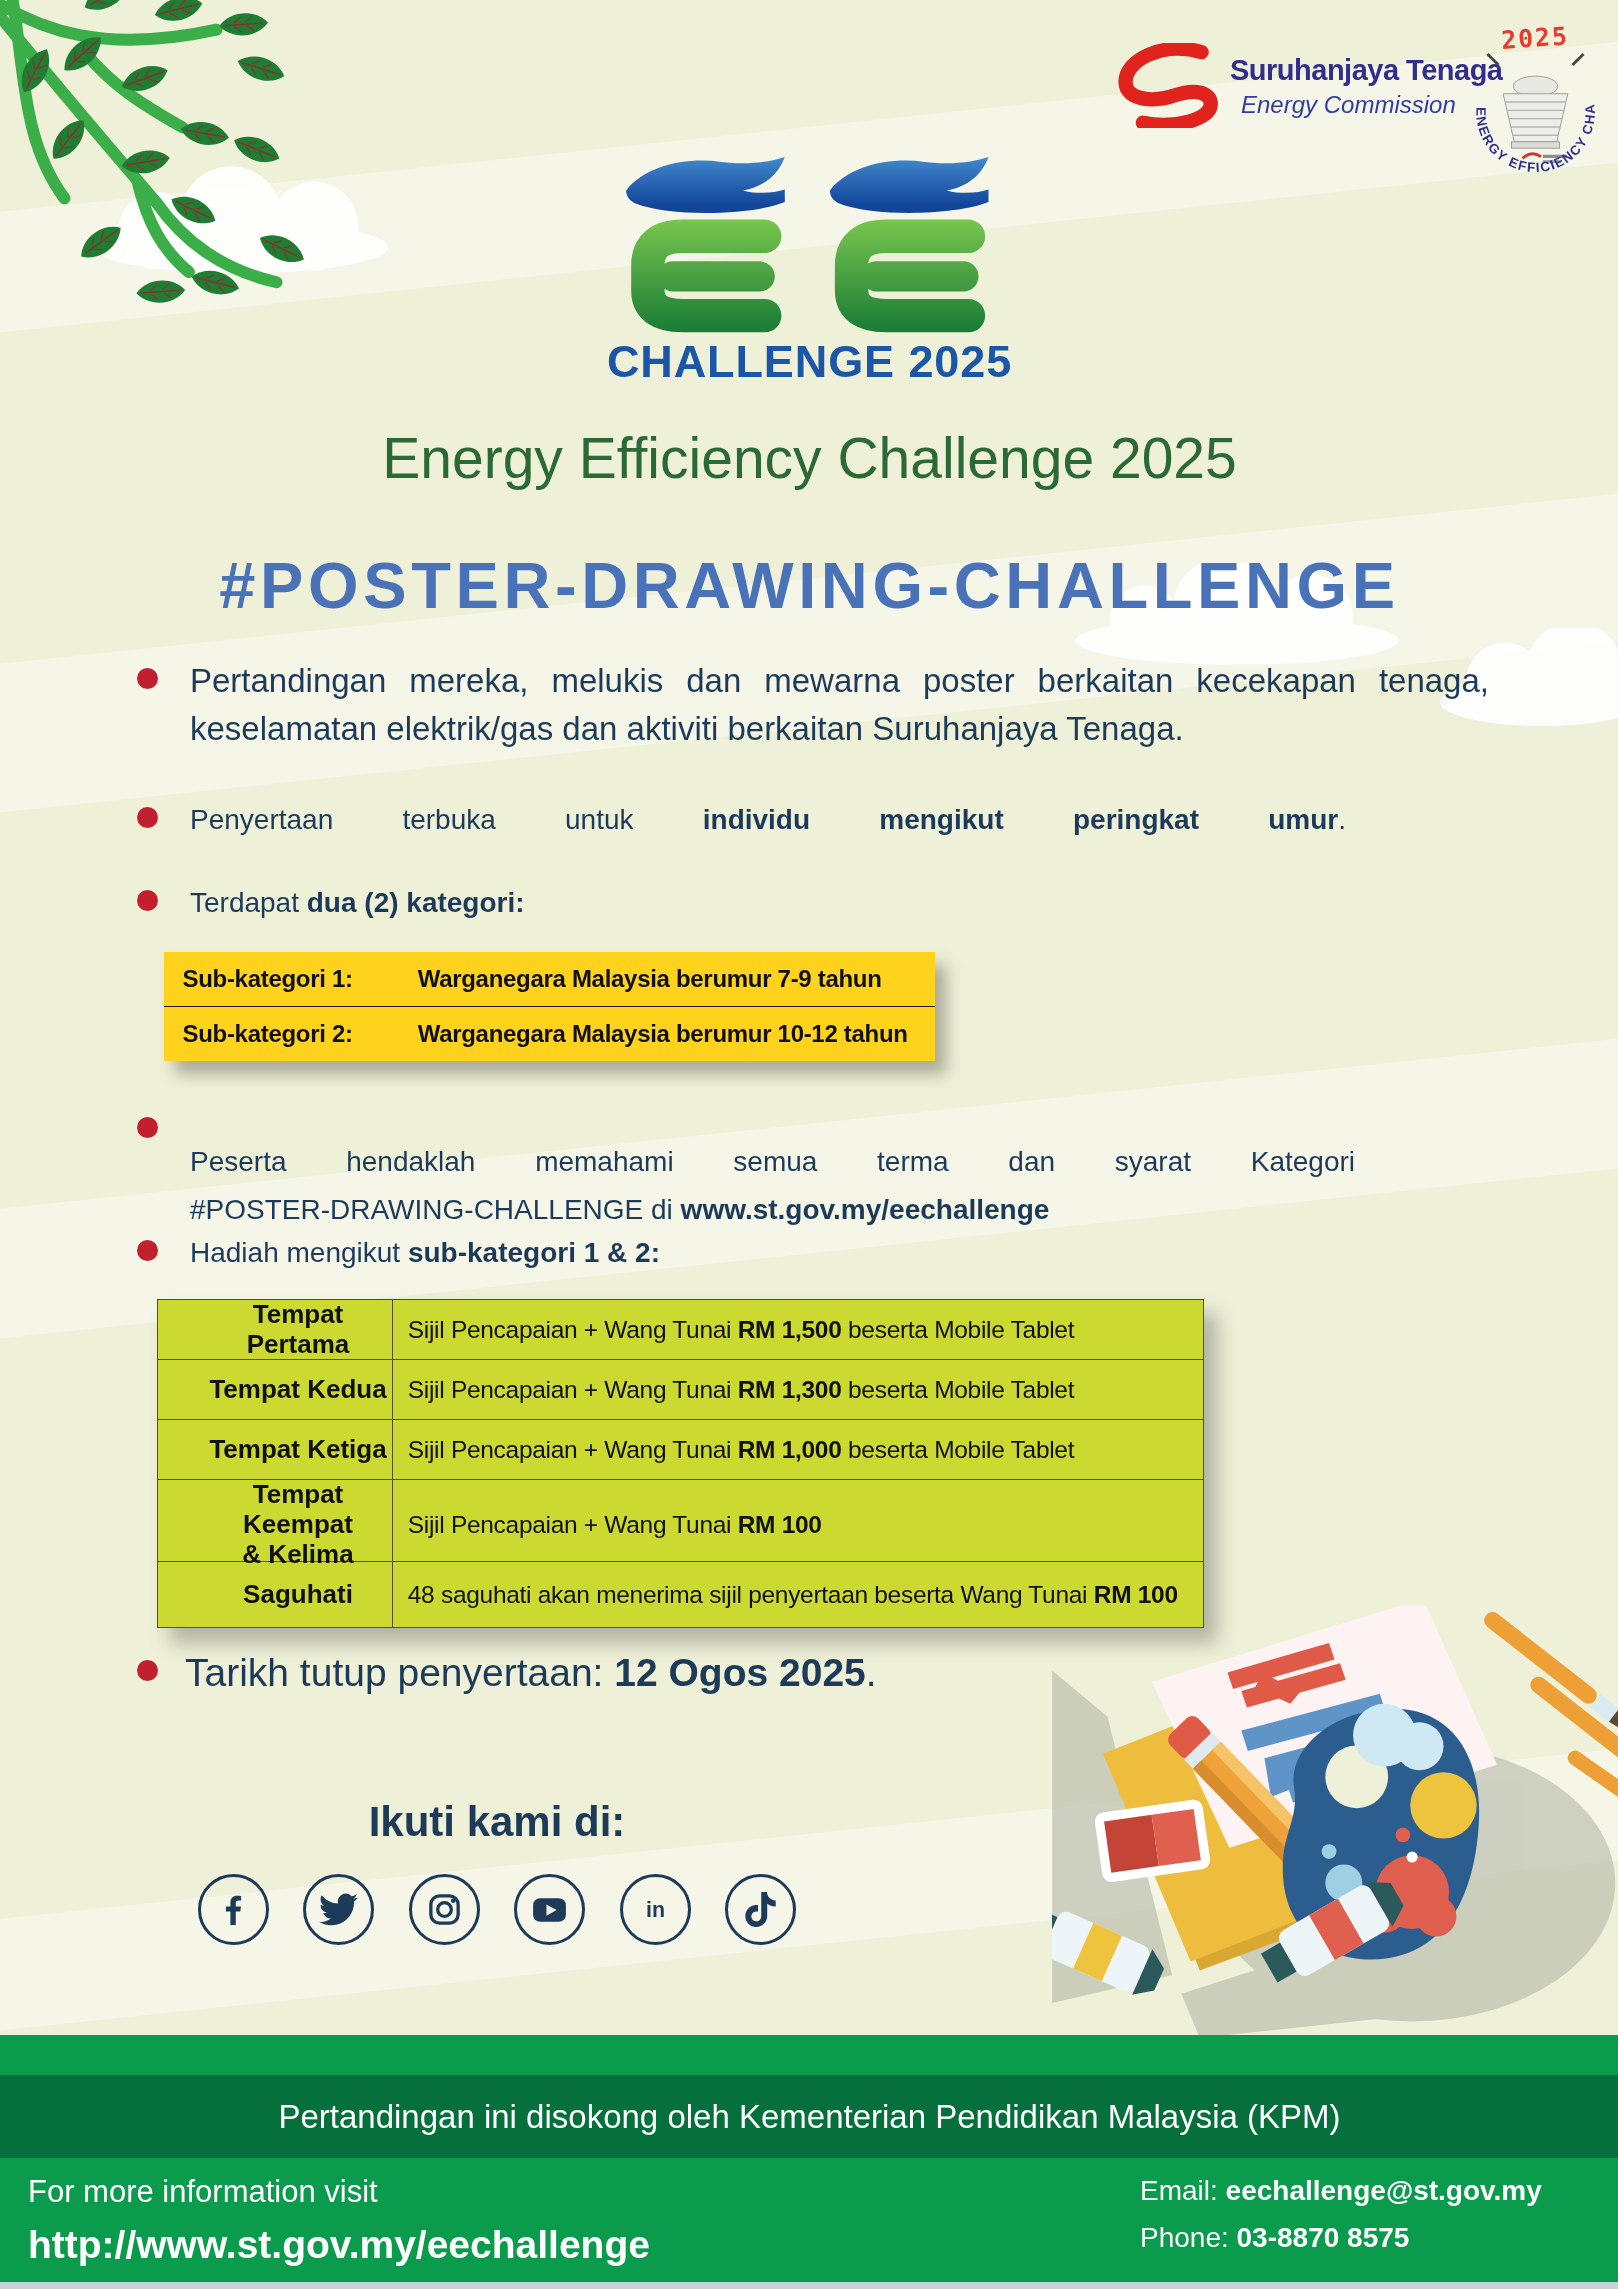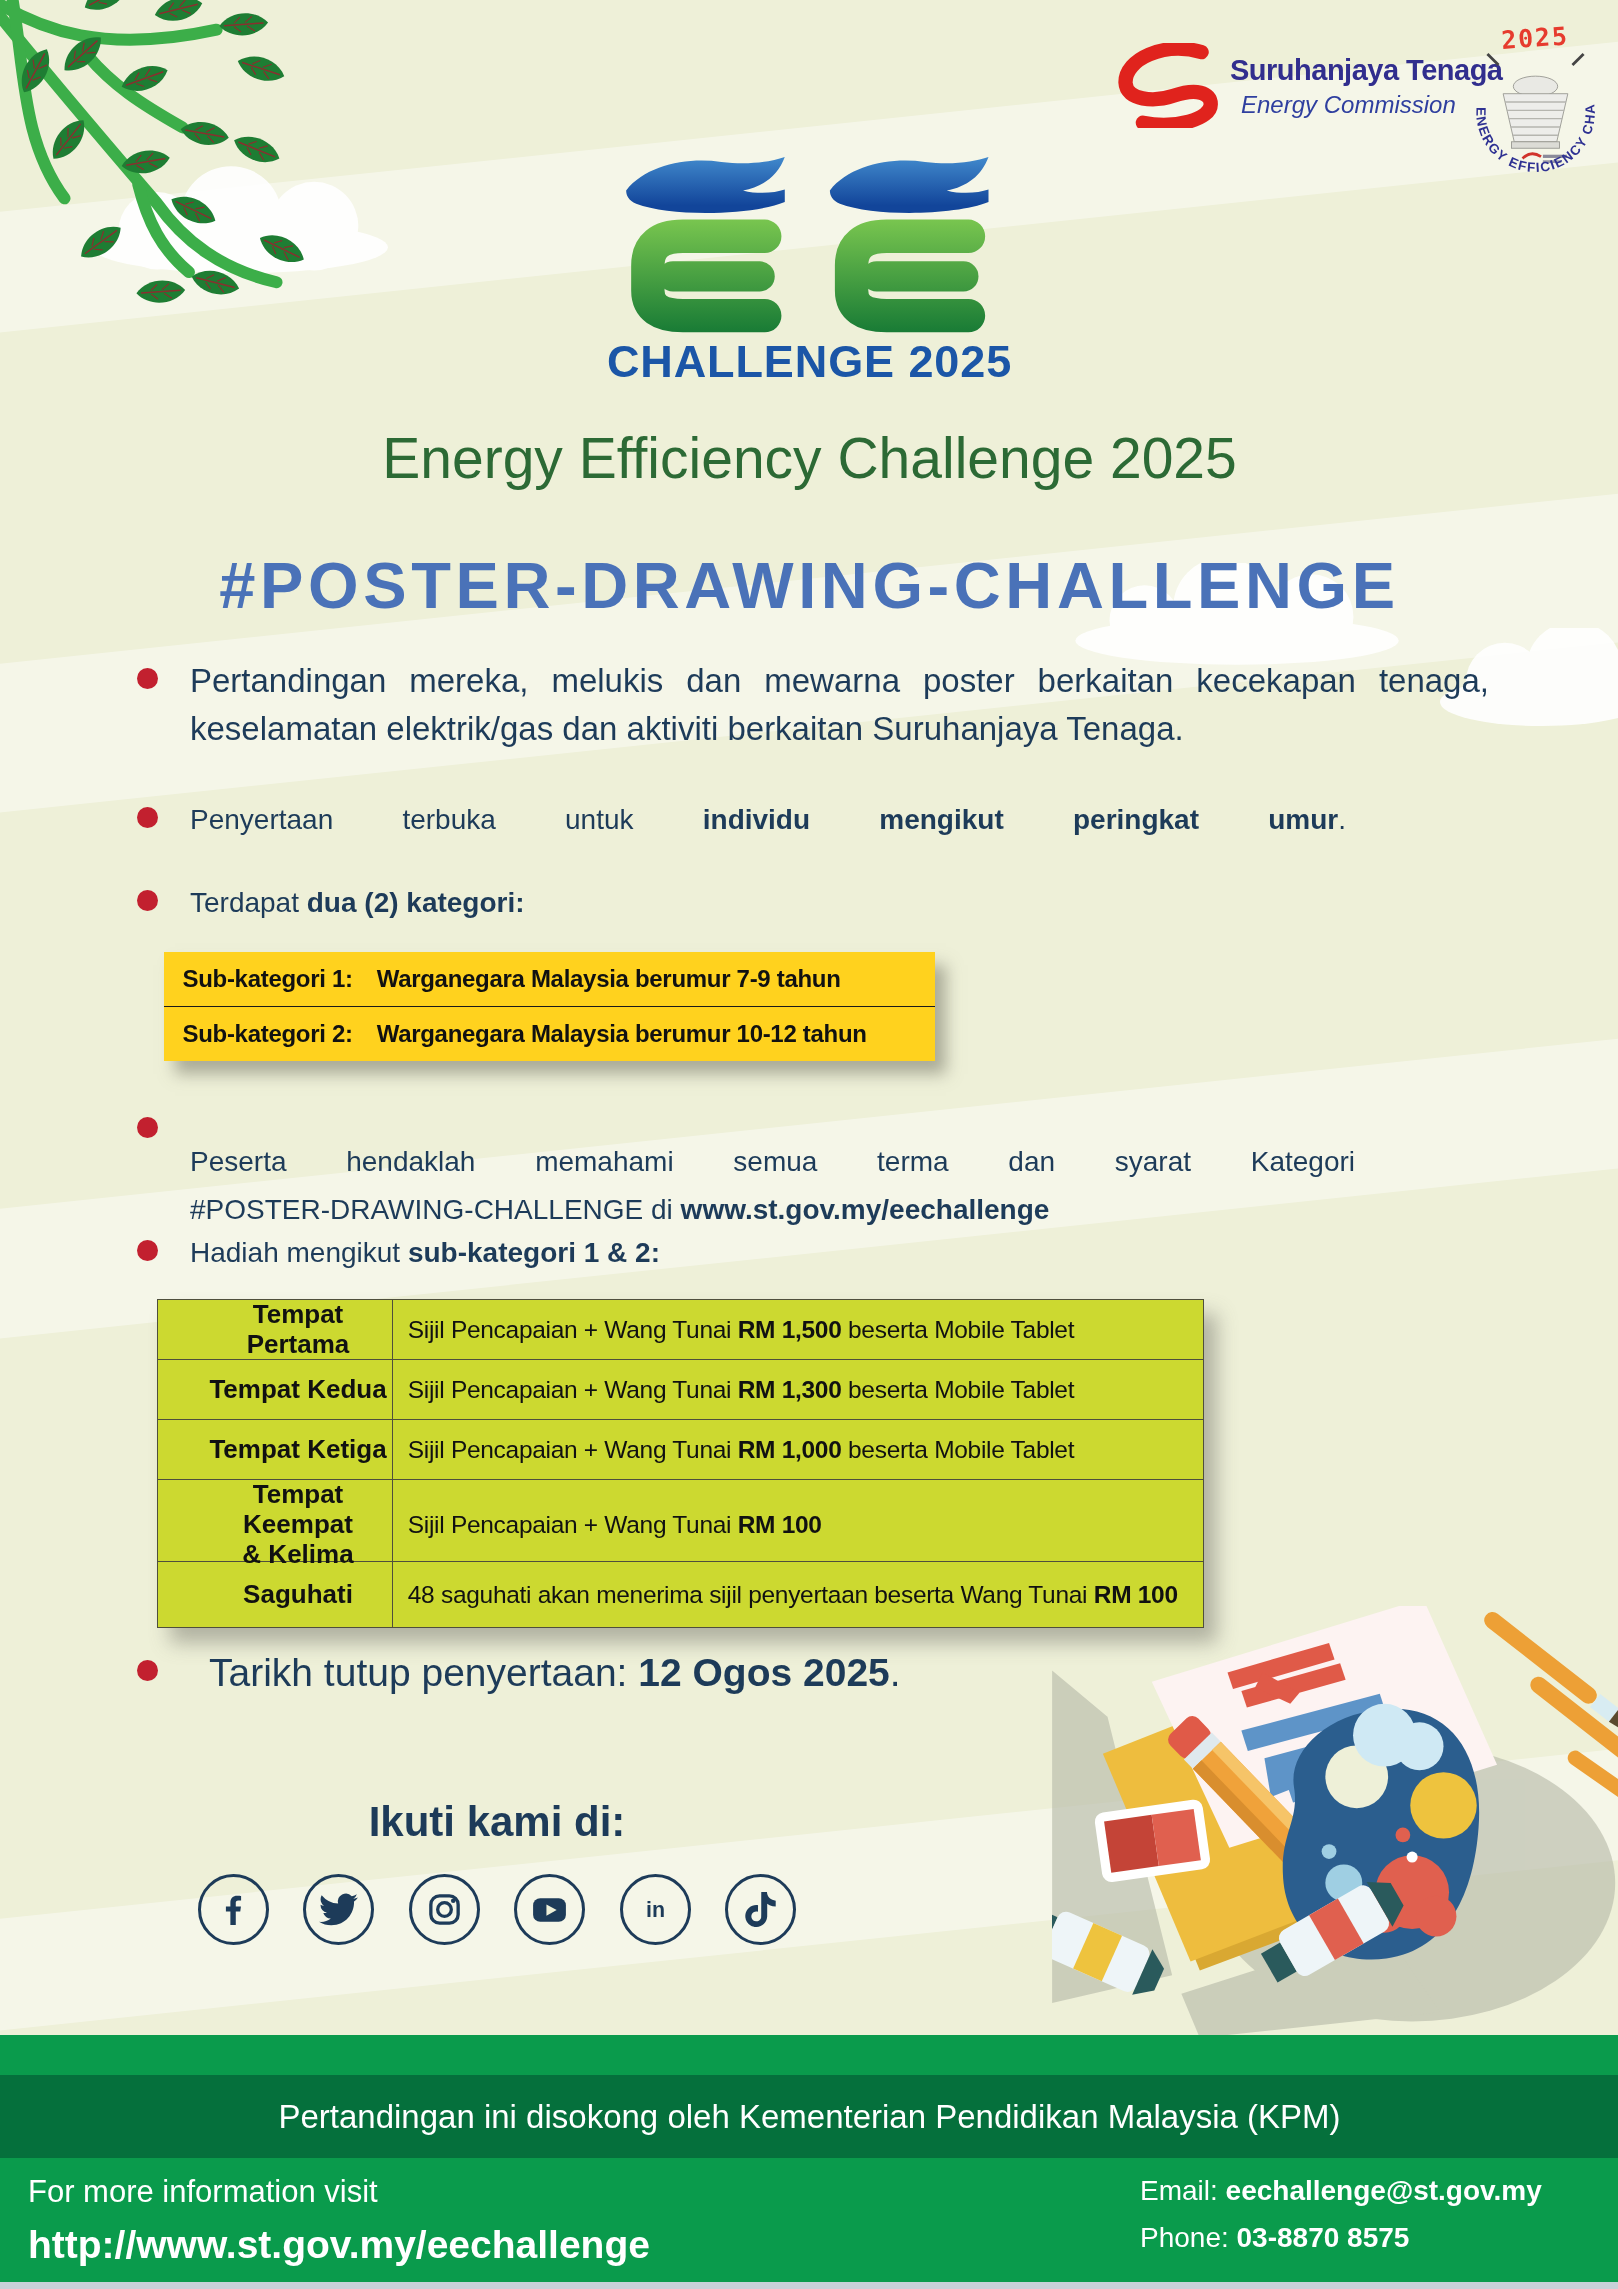--- a/index.html
+++ b/index.html
@@ -30,28 +30,28 @@
   .bullet{position:absolute;left:137px;}
   .bullet .dot{position:absolute;left:0;top:11px;width:21px;height:21px;border-radius:50%;background:#c2202f;}
   .bullet .btext{margin-left:53px;font-size:28px;line-height:48px;}
   .bullet .line{display:block;}
   .bullet .line.just{text-align:justify;text-align-last:justify;}
   .bul1{top:657px;} .bul1 .btext{width:1299px;font-size:33px;}
   .bul2{top:796px;} .bul2 .btext{width:1156px;}
   .bul3{top:879px;} .bul3 .btext{width:1154px;}
   .bul4{top:1106px;} .bul4 .btext{width:1165px;margin-top:32px;}
   .bul5{top:1229px;} .bul5 .btext{width:1154px;}
-  .bul6{top:1647px;} .bul6 .btext{margin-left:72px;font-size:39px;line-height:52px;width:1200px;}
+  .bul6{top:1647px;} .bul6 .btext{margin-left:48px;font-size:39px;line-height:52px;width:1200px;}
   .bul6 .dot{top:13px;}
 
   
   .subcat{left:164px;top:952px;width:771px;background:#ffd21e;
     box-shadow:11px 13px 14.8px rgba(105,105,90,.5);}
   .scrow{height:54px;display:flex;align-items:center;padding:0 18.5px;
-    font-size:24px;font-weight:bold;color:#111;letter-spacing:-0.3px;white-space:nowrap;}
+    font-size:24px;font-weight:bold;color:#111;letter-spacing:-0.3px;white-space:nowrap;gap:41px;}
   .scrow + .scrow{border-top:1.8px solid #1a1a1a;}
   .scrow .sct{margin-left:24px;}
 
   
   .ptable{left:157px;top:1299px;width:1045px;background:#ccd930;border:1.8px solid #4f4f3c;
     box-shadow:13px 14.8px 18.5px rgba(105,105,95,.45);}
   .prow{display:grid;grid-template-columns:235px 1fr;}
   .prow + .prow{border-top:1.8px solid #4f4f3c;}
   .prow:nth-child(1),.prow:nth-child(2),.prow:nth-child(3){height:59px;}
   .prow:nth-child(4){height:81px;}

